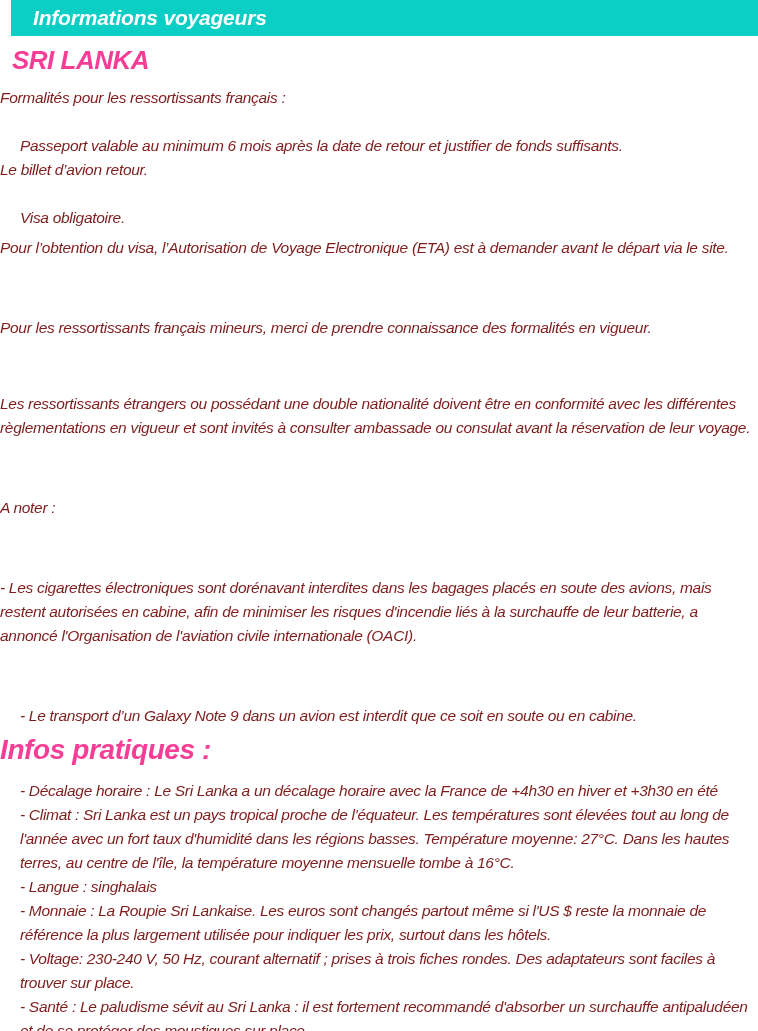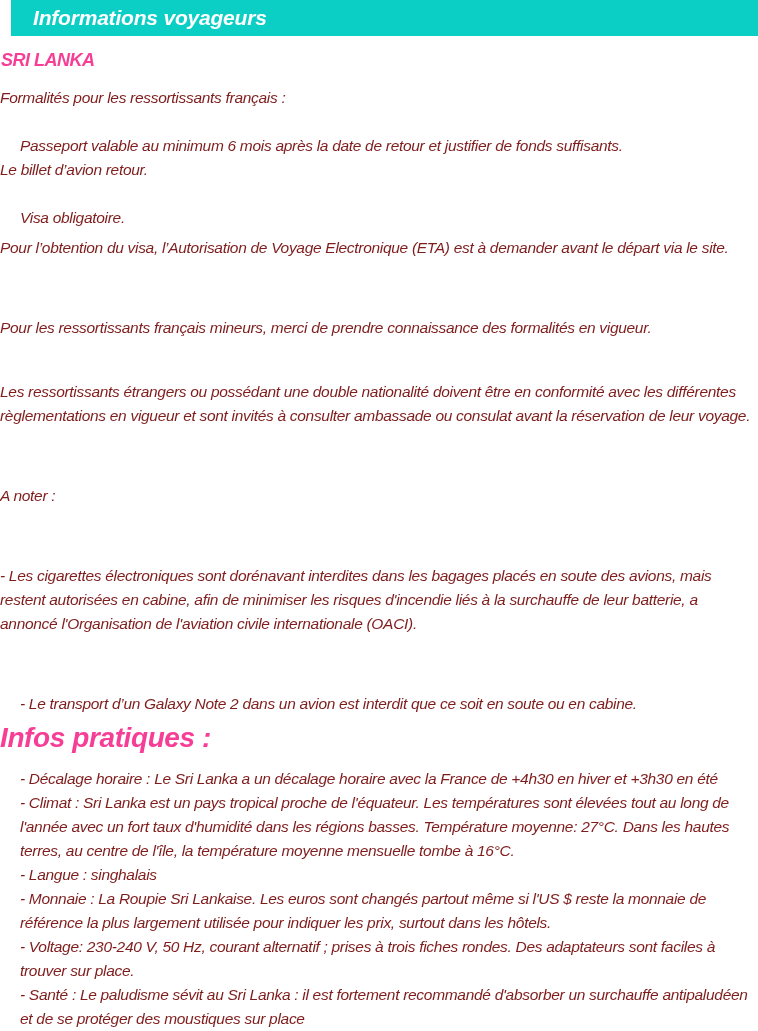--- a/index.html
+++ b/index.html
@@ -30,40 +30,40 @@
     color: #ffffff;
     font-size: 21px;
     font-weight: bold;
     font-style: italic;
     letter-spacing: -0.2px;
   }
 
   
   .country-heading {
     color: #f73e97;
-    font-size: 18px;
+    font-size: 26px;
     line-height: 32px;
     font-weight: bold;
     font-style: italic;
-    margin: 8px 0 10px 1px;
+    margin: 8px 0 10px 12px;
     letter-spacing: -0.5px;
   }
 
   
   .p {
     margin: 0;
     color: #7f1d1d;
     font-size: 15.5px;
     line-height: 24px;
     font-style: italic;
     letter-spacing: -0.3px;
   }
   .mb-0  { margin-bottom: 0; padding-left: 20px; }
   .mb-24 { margin-bottom: 24px; }
-  .mb-40 { margin-bottom: 40px; }
+  .mb-40 { margin-bottom: 52px; }
   .mb-56 { margin-bottom: 56px; margin-top: 6px; }
 
   
   .section-heading {
     color: #f73e97;
     font-size: 28px;
     line-height: 30px;
     font-weight: bold;
     font-style: italic;
     margin: 7px 0 14px 0;
@@ -91,21 +91,21 @@
     <p class="p mb-56">Pour l’obtention du visa, l’Autorisation de Voyage Electronique (ETA) est à demander avant le départ via le site.</p>
 
     <p class="p mb-40">Pour les ressortissants français mineurs, merci de prendre connaissance des formalités en vigueur.</p>
 
     <p class="p mb-56">Les ressortissants étrangers ou possédant une double nationalité doivent être en conformité avec les différentes règlementations en vigueur et sont invités à consulter ambassade ou consulat avant la réservation de leur voyage.</p>
 
     <p class="p mb-56">A noter :</p>
 
     <p class="p mb-56">- Les cigarettes électroniques sont dorénavant interdites dans les bagages placés en soute des avions, mais restent autorisées en cabine, afin de minimiser les risques d'incendie liés à la surchauffe de leur batterie, a annoncé l'Organisation de l'aviation civile internationale (OACI).</p>
 
-    <p class="p mb-0">- Le transport d’un Galaxy Note 2 dans un avion est interdit que ce soit en soute ou en cabine.</p>
+    <p class="p mb-0">- Le transport d’un Galaxy Note 9 dans un avion est interdit que ce soit en soute ou en cabine.</p>
   </section>
 
   <h2 class="section-heading">Infos pratiques :</h2>
 
   <section>
     <p class="p mb-0">- Décalage horaire : Le Sri Lanka a un décalage horaire avec la France de +4h30 en hiver et +3h30 en été</p>
     <p class="p mb-0">- Climat : Sri Lanka est un pays tropical proche de l'équateur. Les températures sont élevées tout au long de l'année avec un fort taux d'humidité dans les régions basses. Température moyenne: 27°C. Dans les hautes terres, au centre de l'île, la température moyenne mensuelle tombe à 16°C.</p>
     <p class="p mb-0">- Langue : singhalais</p>
     <p class="p mb-0">- Monnaie : La Roupie Sri Lankaise. Les euros sont changés partout même si l'US $ reste la monnaie de référence la plus largement utilisée pour indiquer les prix, surtout dans les hôtels.</p>
     <p class="p mb-0">- Voltage: 230-240 V, 50 Hz, courant alternatif ; prises à trois fiches rondes. Des adaptateurs sont faciles à trouver sur place.</p>

